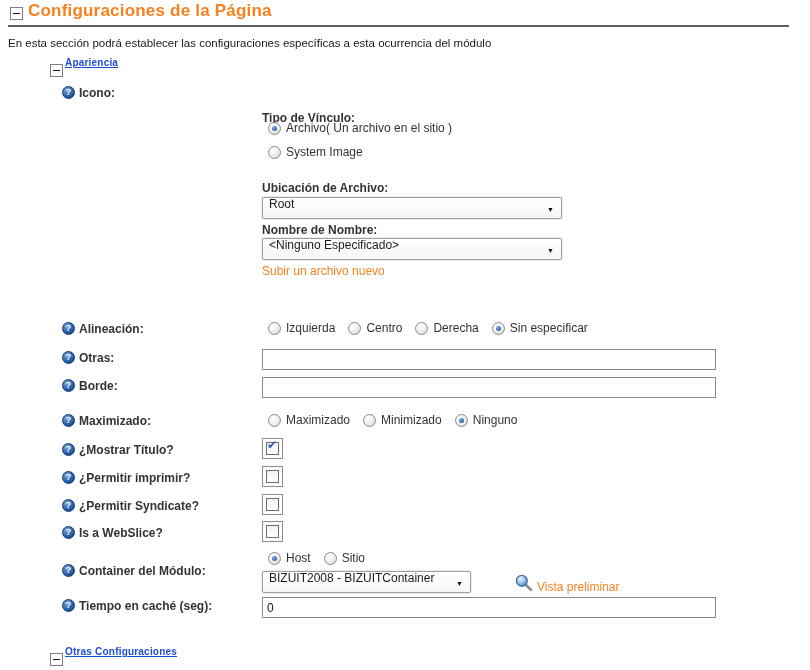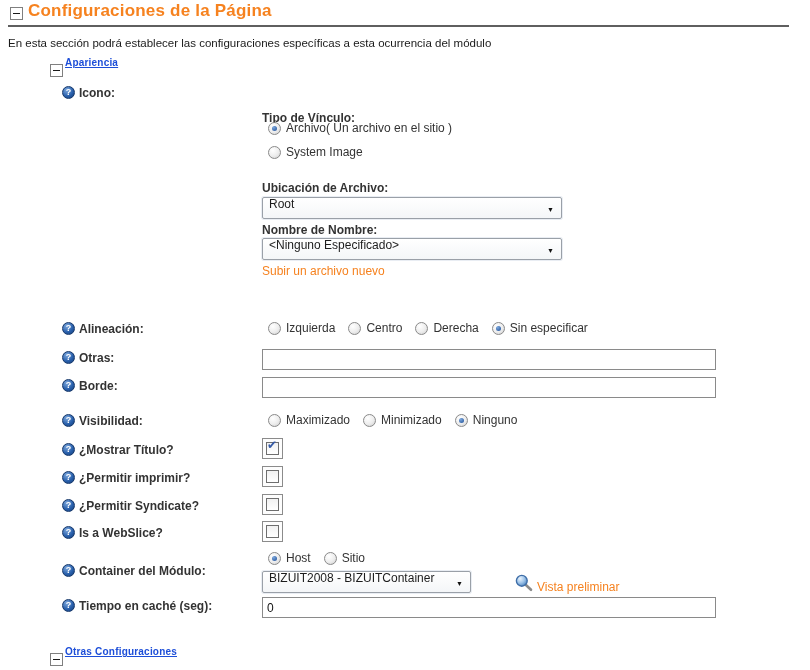--- a/index.html
+++ b/index.html
@@ -138,21 +138,21 @@
   <input class="txt" style="left: 262px; top: 349px;" value="">
 
   <div class="lbl" style="top:379px;">
     <span class="help">?</span>
     <span class="txtpart">Borde:</span>
   </div>
   <input class="txt" style="left: 262px; top: 377px;" value="">
 
   <div class="lbl" style="top:414px;">
     <span class="help">?</span>
-    <span class="txtpart">Visibilidad:</span>
+    <span class="txtpart">Maximizado:</span>
   </div>
   <div class="optrow" style="left:268px;top:413px;">
     <span class="opt">
       <span class="radio"></span>
       <span>Maximizado</span>
     </span>
     <span class="opt">
       <span class="radio"></span>
       <span>Minimizado</span>
     </span>

